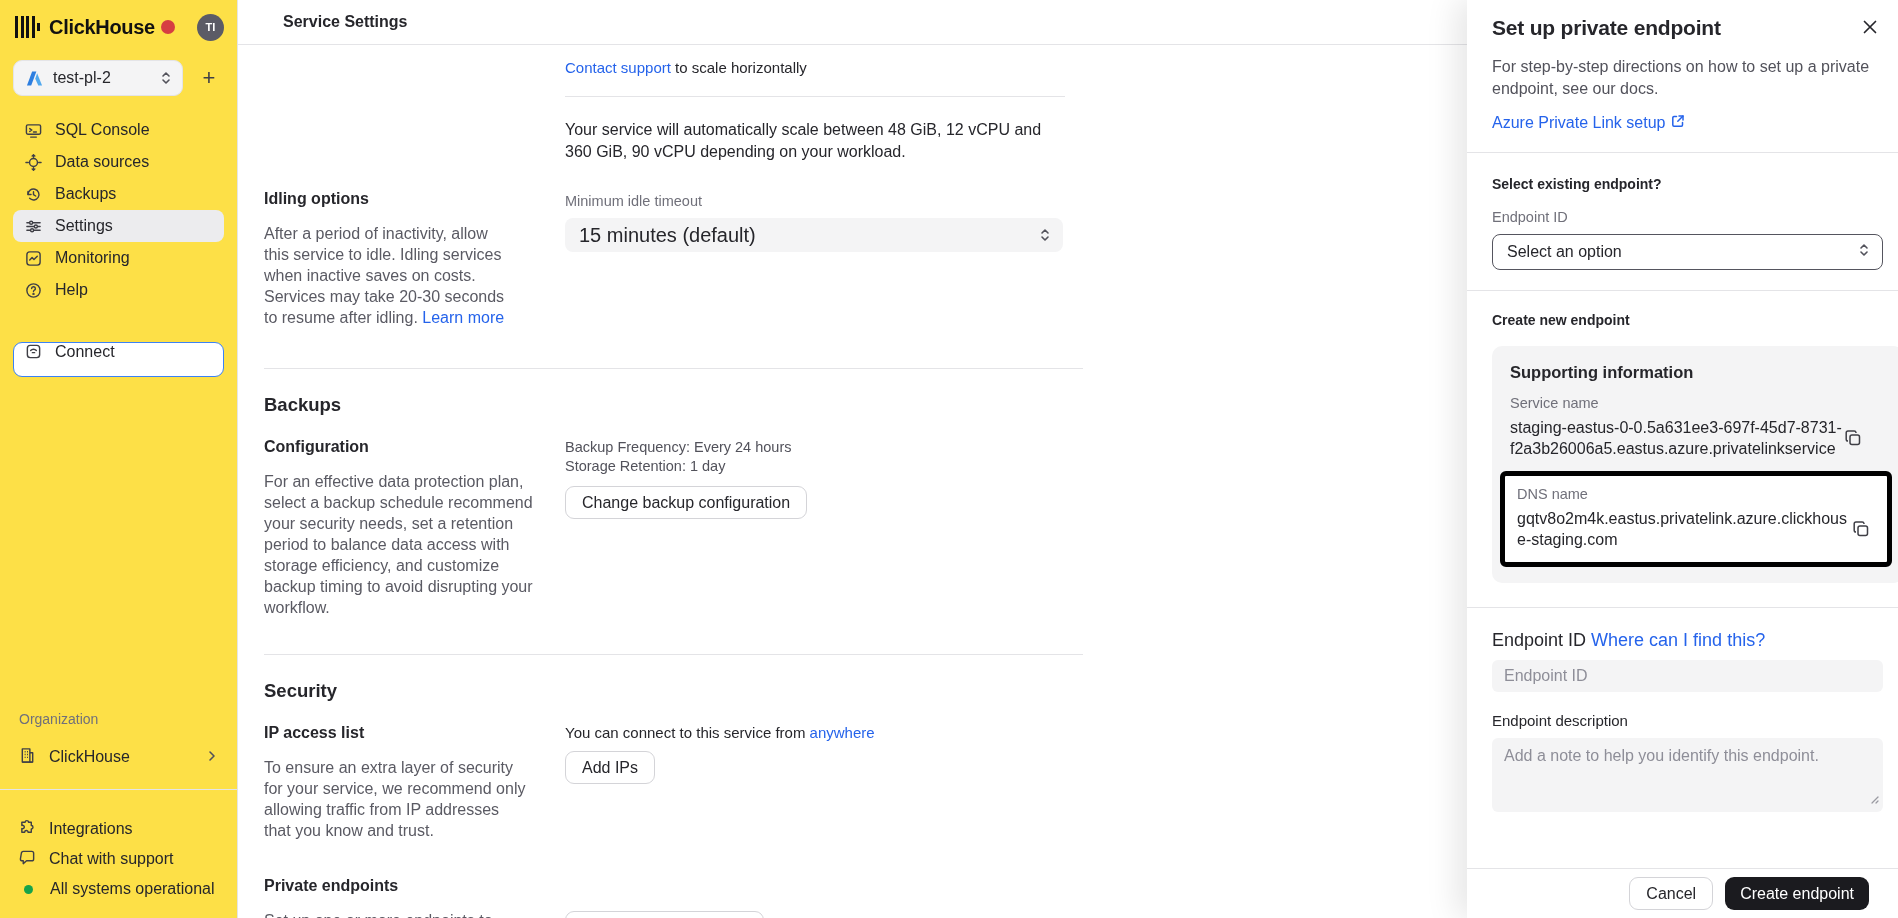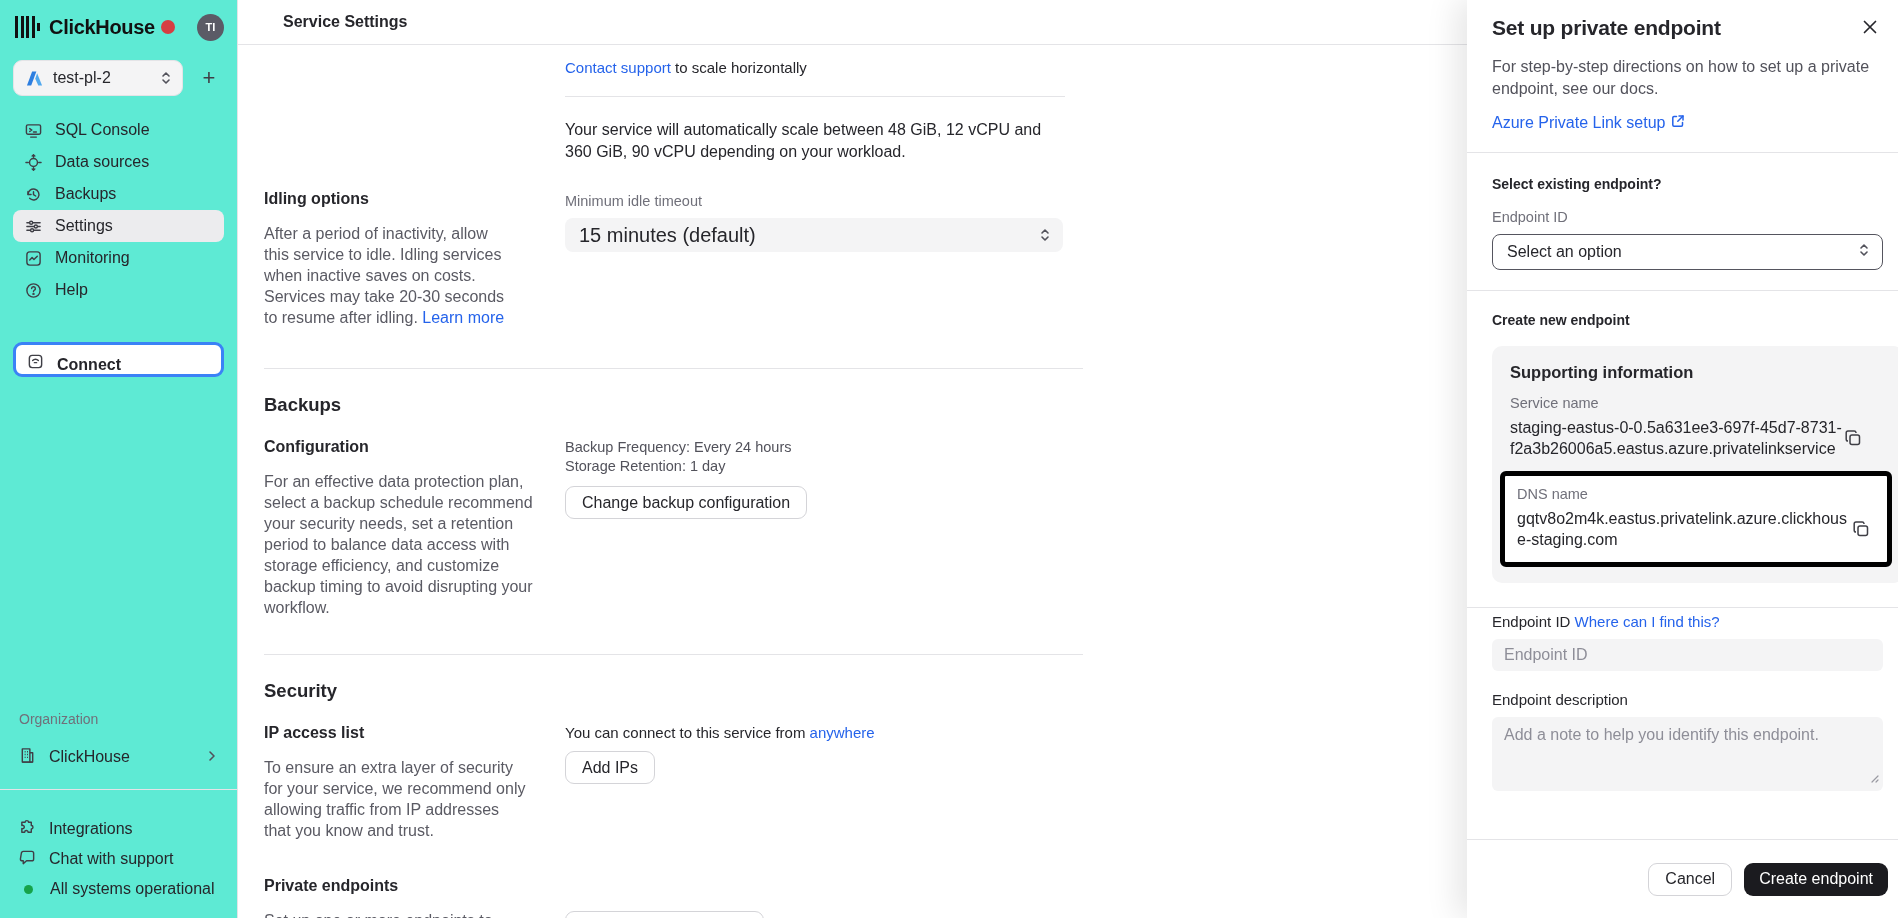--- a/index.html
+++ b/index.html
@@ -6,21 +6,21 @@
   html,body { background:#fff; }
   .screen {
     position: relative; width: 1898px; height: 918px; overflow: hidden;
     font-family: "Liberation Sans", sans-serif; color:#26262b; background:#fff;
   }
   a, .link { color:#2563eb; text-decoration: none; cursor: pointer; }
 
   
   .sidebar {
     position:absolute; left:0; top:0; bottom:0; width:238px;
-    border-right:1px solid #e4e4e7; background:#5eead4;
+    border-right:1px solid #e4e4e7; background:#fde047;
     display:flex; flex-direction:column; padding:12px 13px 10px 13px;
   }
   .brand-row { display:flex; align-items:center; height:30px; margin-bottom:18px; }
   .brand-logo { display:flex; align-items:flex-end; gap:2.5px; height:22px; margin-left:2px; }
   .brand-logo .bar { width:3px; height:22px; background:#111; }
   .brand-logo .dotbar { width:3px; height:8px; background:#111; margin-bottom:7px; }
   .brand-name { font-size:20px; font-weight:700; letter-spacing:-0.3px; margin-left:9px; color:#111; }
   .env-dot { width:14px; height:14px; border-radius:50%; background:#d63e42; margin-left:auto; margin-right:22px; }
   .avatar { width:27px; height:27px; border-radius:50%; background:#5b5b66; color:#fff;
     font-size:11px; font-weight:700; display:flex; align-items:center; justify-content:center; }
@@ -33,22 +33,22 @@
   .plus-btn { margin-left:auto; width:30px; height:30px; display:flex; align-items:center; justify-content:center;
     font-size:22px; color:#3f3f46; cursor:pointer; border-radius:6px; }
   .nav { display:flex; flex-direction:column; }
   .nav-item {
     display:flex; align-items:center; gap:13px; height:32px; padding:0 11px;
     border-radius:8px; font-size:16px; color:#26262b; cursor:pointer;
   }
   .nav-item.active { background:#ececee; }
   .nav-item .ico { display:flex; width:18px; justify-content:center; color:#3f3f46; }
   .connect-btn {
-    margin-top:36px; height:35px; border:3px solid #3b82f6; border-radius:9px;
-    display:flex; align-items:flex-end; gap:13px; padding:0 11px; font-size:16px; cursor:pointer; background:#fff;font-weight:bold;
+    margin-top:36px; height:35px; border:1px solid #3b82f6; border-radius:9px;
+    display:flex; align-items:flex-start; gap:13px; padding:0 11px; font-size:16px; cursor:pointer; background:#fff;
   }
   .org-block { margin-top:auto; }
   .org-label { font-size:14px; color:#70707a; margin:0 0 14px 6px; }
   .org-item { display:flex; align-items:center; gap:13px; height:32px; padding:0 6px; font-size:16px; cursor:pointer; }
   .org-item .chev { margin-left:auto; color:#52525b; }
   .side-footer { border-top:1px solid #e4e4e7; margin:16px -13px 0; padding:24px 19px 4px; }
   .foot-item { display:flex; align-items:center; gap:13px; height:30px; font-size:16px; cursor:pointer; color:#26262b; }
   .status-dot { width:9px; height:9px; border-radius:50%; background:#16a34a; margin:0 4px 0 5px; }
 
   
@@ -107,37 +107,37 @@
   .card-heading { font-size:16.5px; font-weight:700; }
   .card-label { font-size:14.5px; color:#70707a; margin-top:13px; }
   .value-row { display:flex; align-items:center; margin-top:6px; padding-right:40px; }
   .mono-val { font-size:16px; line-height:21px; width:334px; word-break:break-all; color:#26262b; }
   .copy-btn { margin-left:auto; cursor:pointer; color:#3f3f46; display:flex; }
   .dns-box {
     margin:12px 11px 0 -10px; border:5px solid #000; border-radius:6px; background:#fff;
     padding:8px 0 12px 12px;
   }
   .dns-box .value-row { padding-right:16px; }
-  .ep-row { margin-top:5px; font-size:15px; }
+  .ep-row { margin-top:22px; font-size:18px; }
   .ep-input {
     margin-top:9px; width:391px; height:32px; background:#f4f4f5; border:none; border-radius:6px;
     padding:0 12px; font-size:16px; color:#26262b; font-family:"Liberation Sans", sans-serif; outline:none;
   }
   .ep-input::placeholder, .ep-textarea::placeholder { color:#8e8e98; }
   .d-label2 { font-size:15px; color:#26262b; margin-top:20px; }
   .ta-wrap { position:relative; width:391px; margin-top:9px; }
   .ep-textarea {
     width:391px; height:74px; background:#f4f4f5; border:none; border-radius:6px;
     padding:9px 12px; font-size:16px; color:#26262b; font-family:"Liberation Sans", sans-serif;
     resize:none; outline:none; display:block;
   }
   .ta-handle { position:absolute; right:4px; bottom:4px; color:#9a9aa2; }
   .drawer-footer {
-    border-top:1px solid #e4e4e7; height:79px; display:flex; align-items:center;
-    justify-content:flex-end; gap:12px; padding-right:10px; flex:none;
+    border-top:1px solid #e4e4e7; height:50px; display:flex; align-items:center;
+    justify-content:flex-end; gap:12px; padding-right:29px; flex:none;
   }
   .btn-dark {
     display:inline-flex; align-items:center; justify-content:center; height:33px; padding:0 15px;
     background:#1b1b1f; color:#fff; border:none; border-radius:9px; font-size:16px; cursor:pointer;
     font-family:"Liberation Sans", sans-serif;
   }
 </style>
 </head>
 <body>
 

